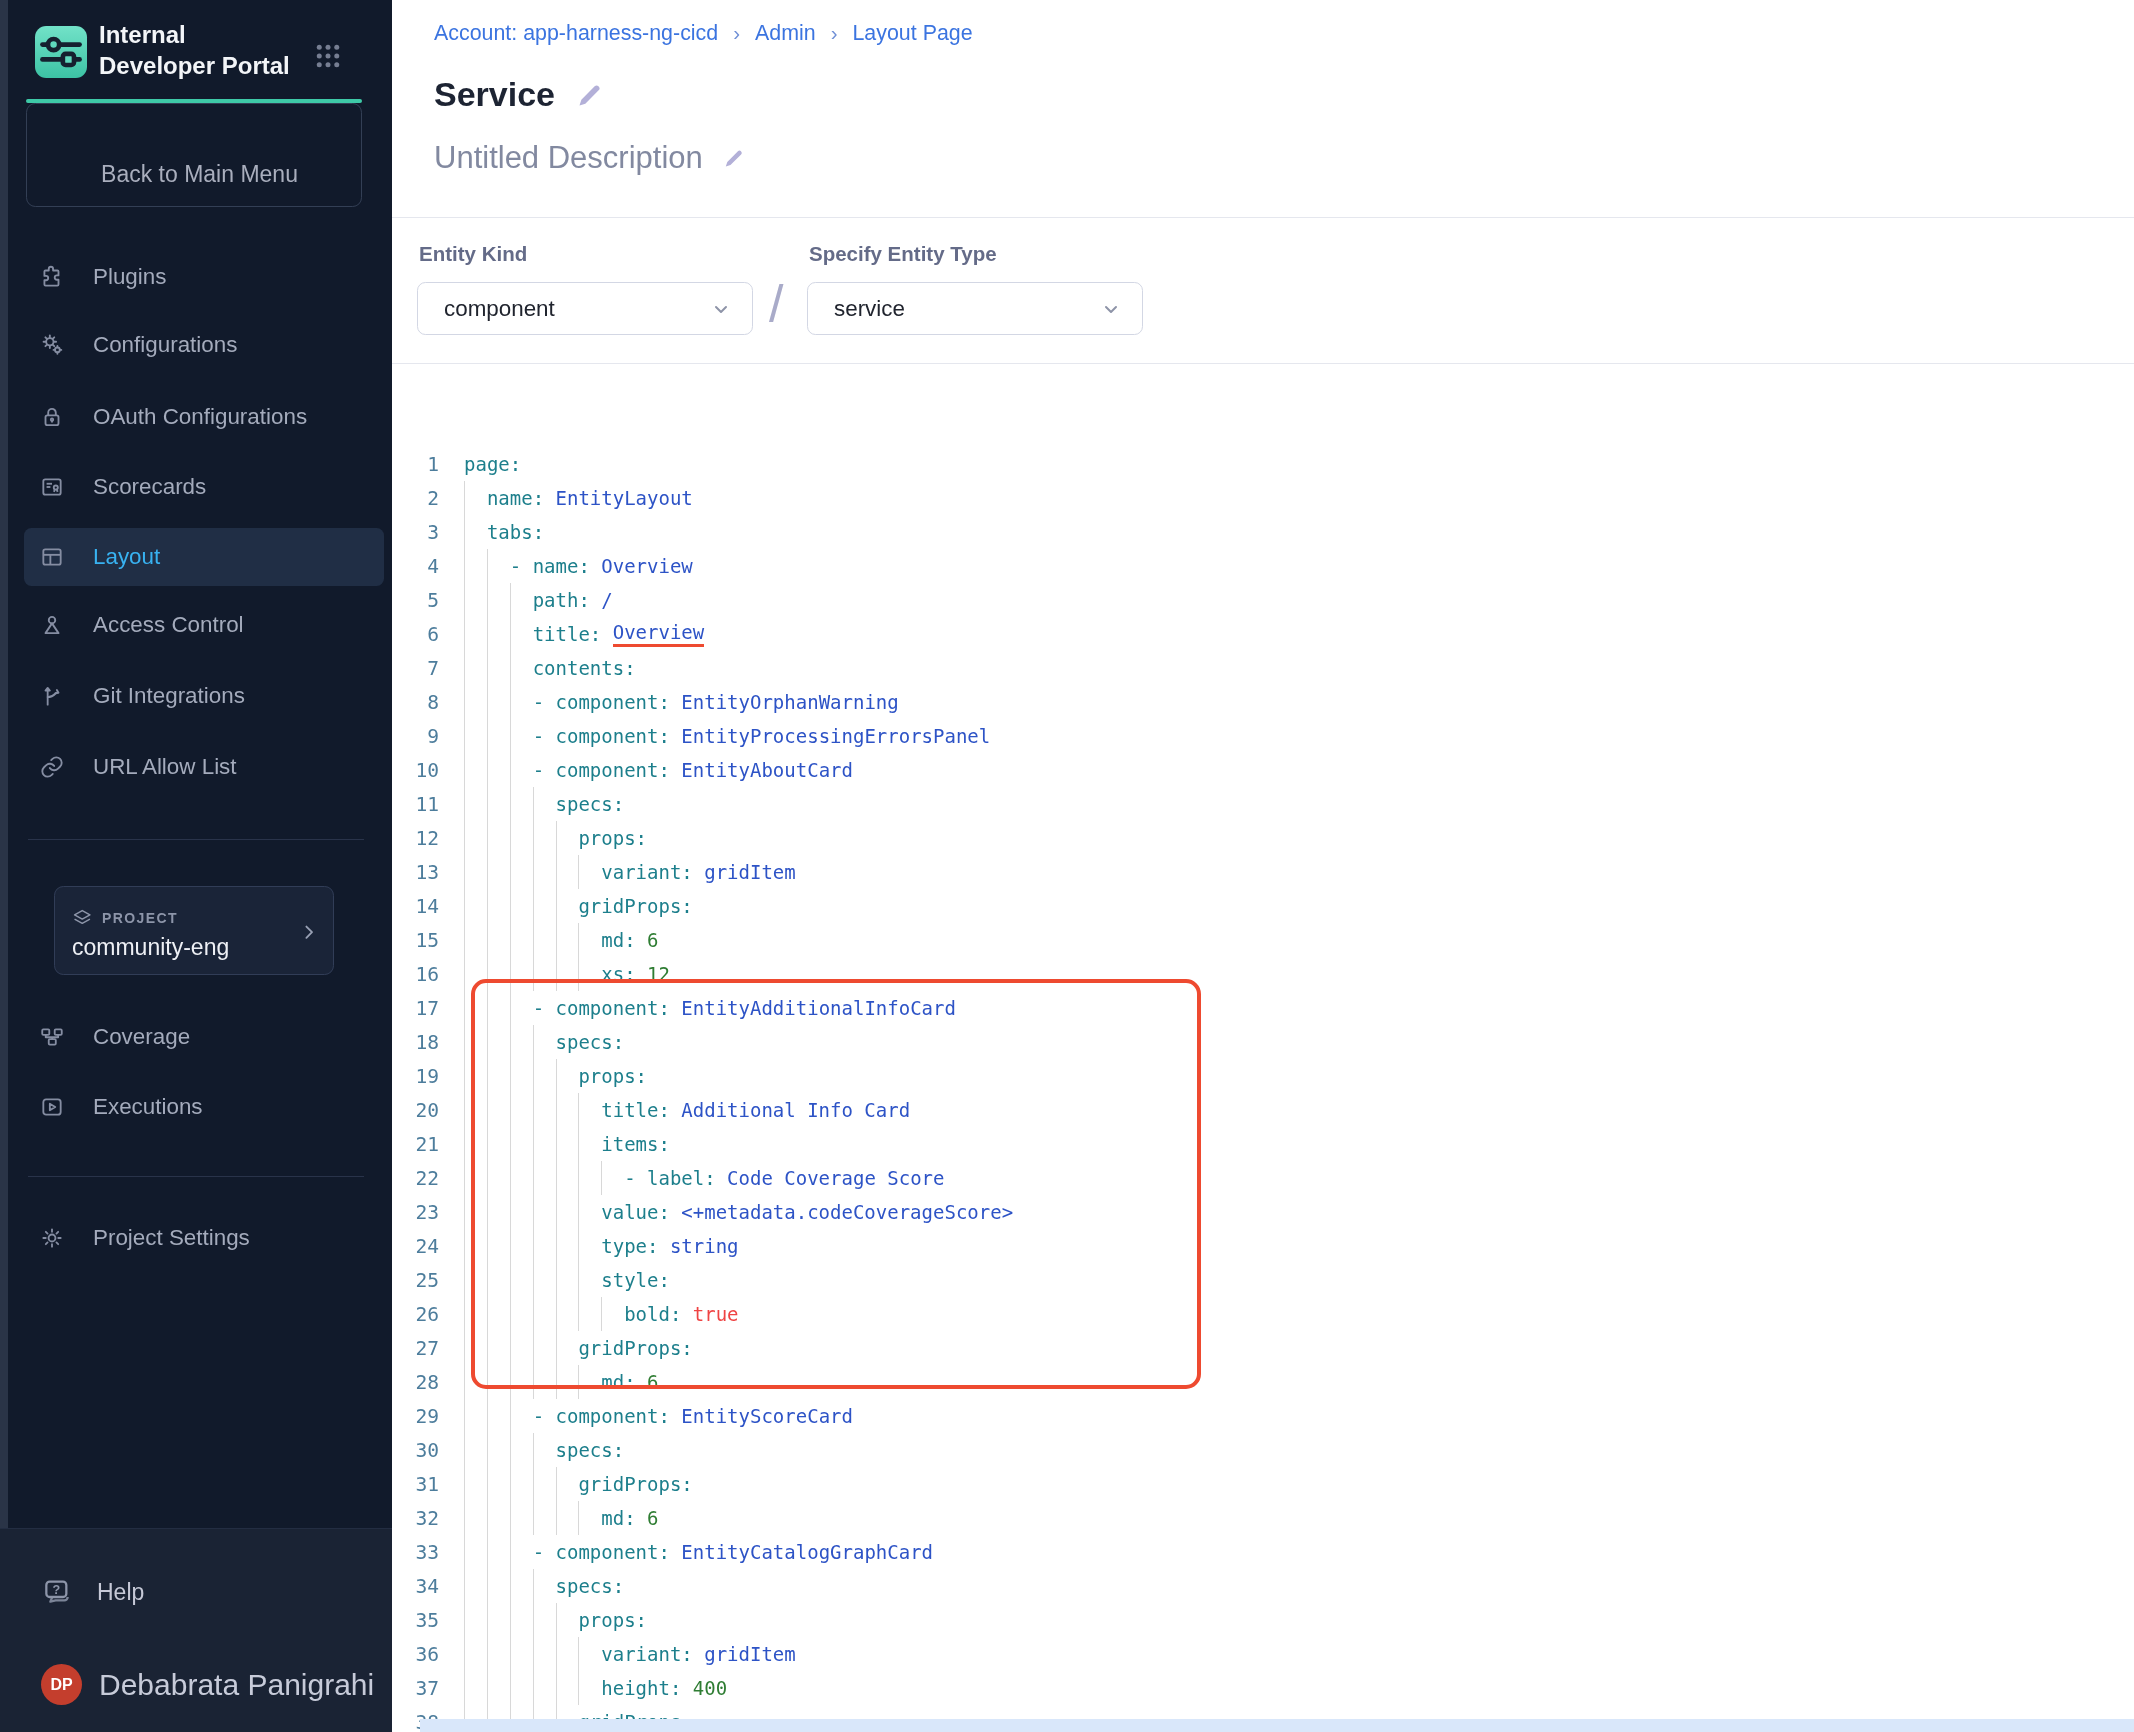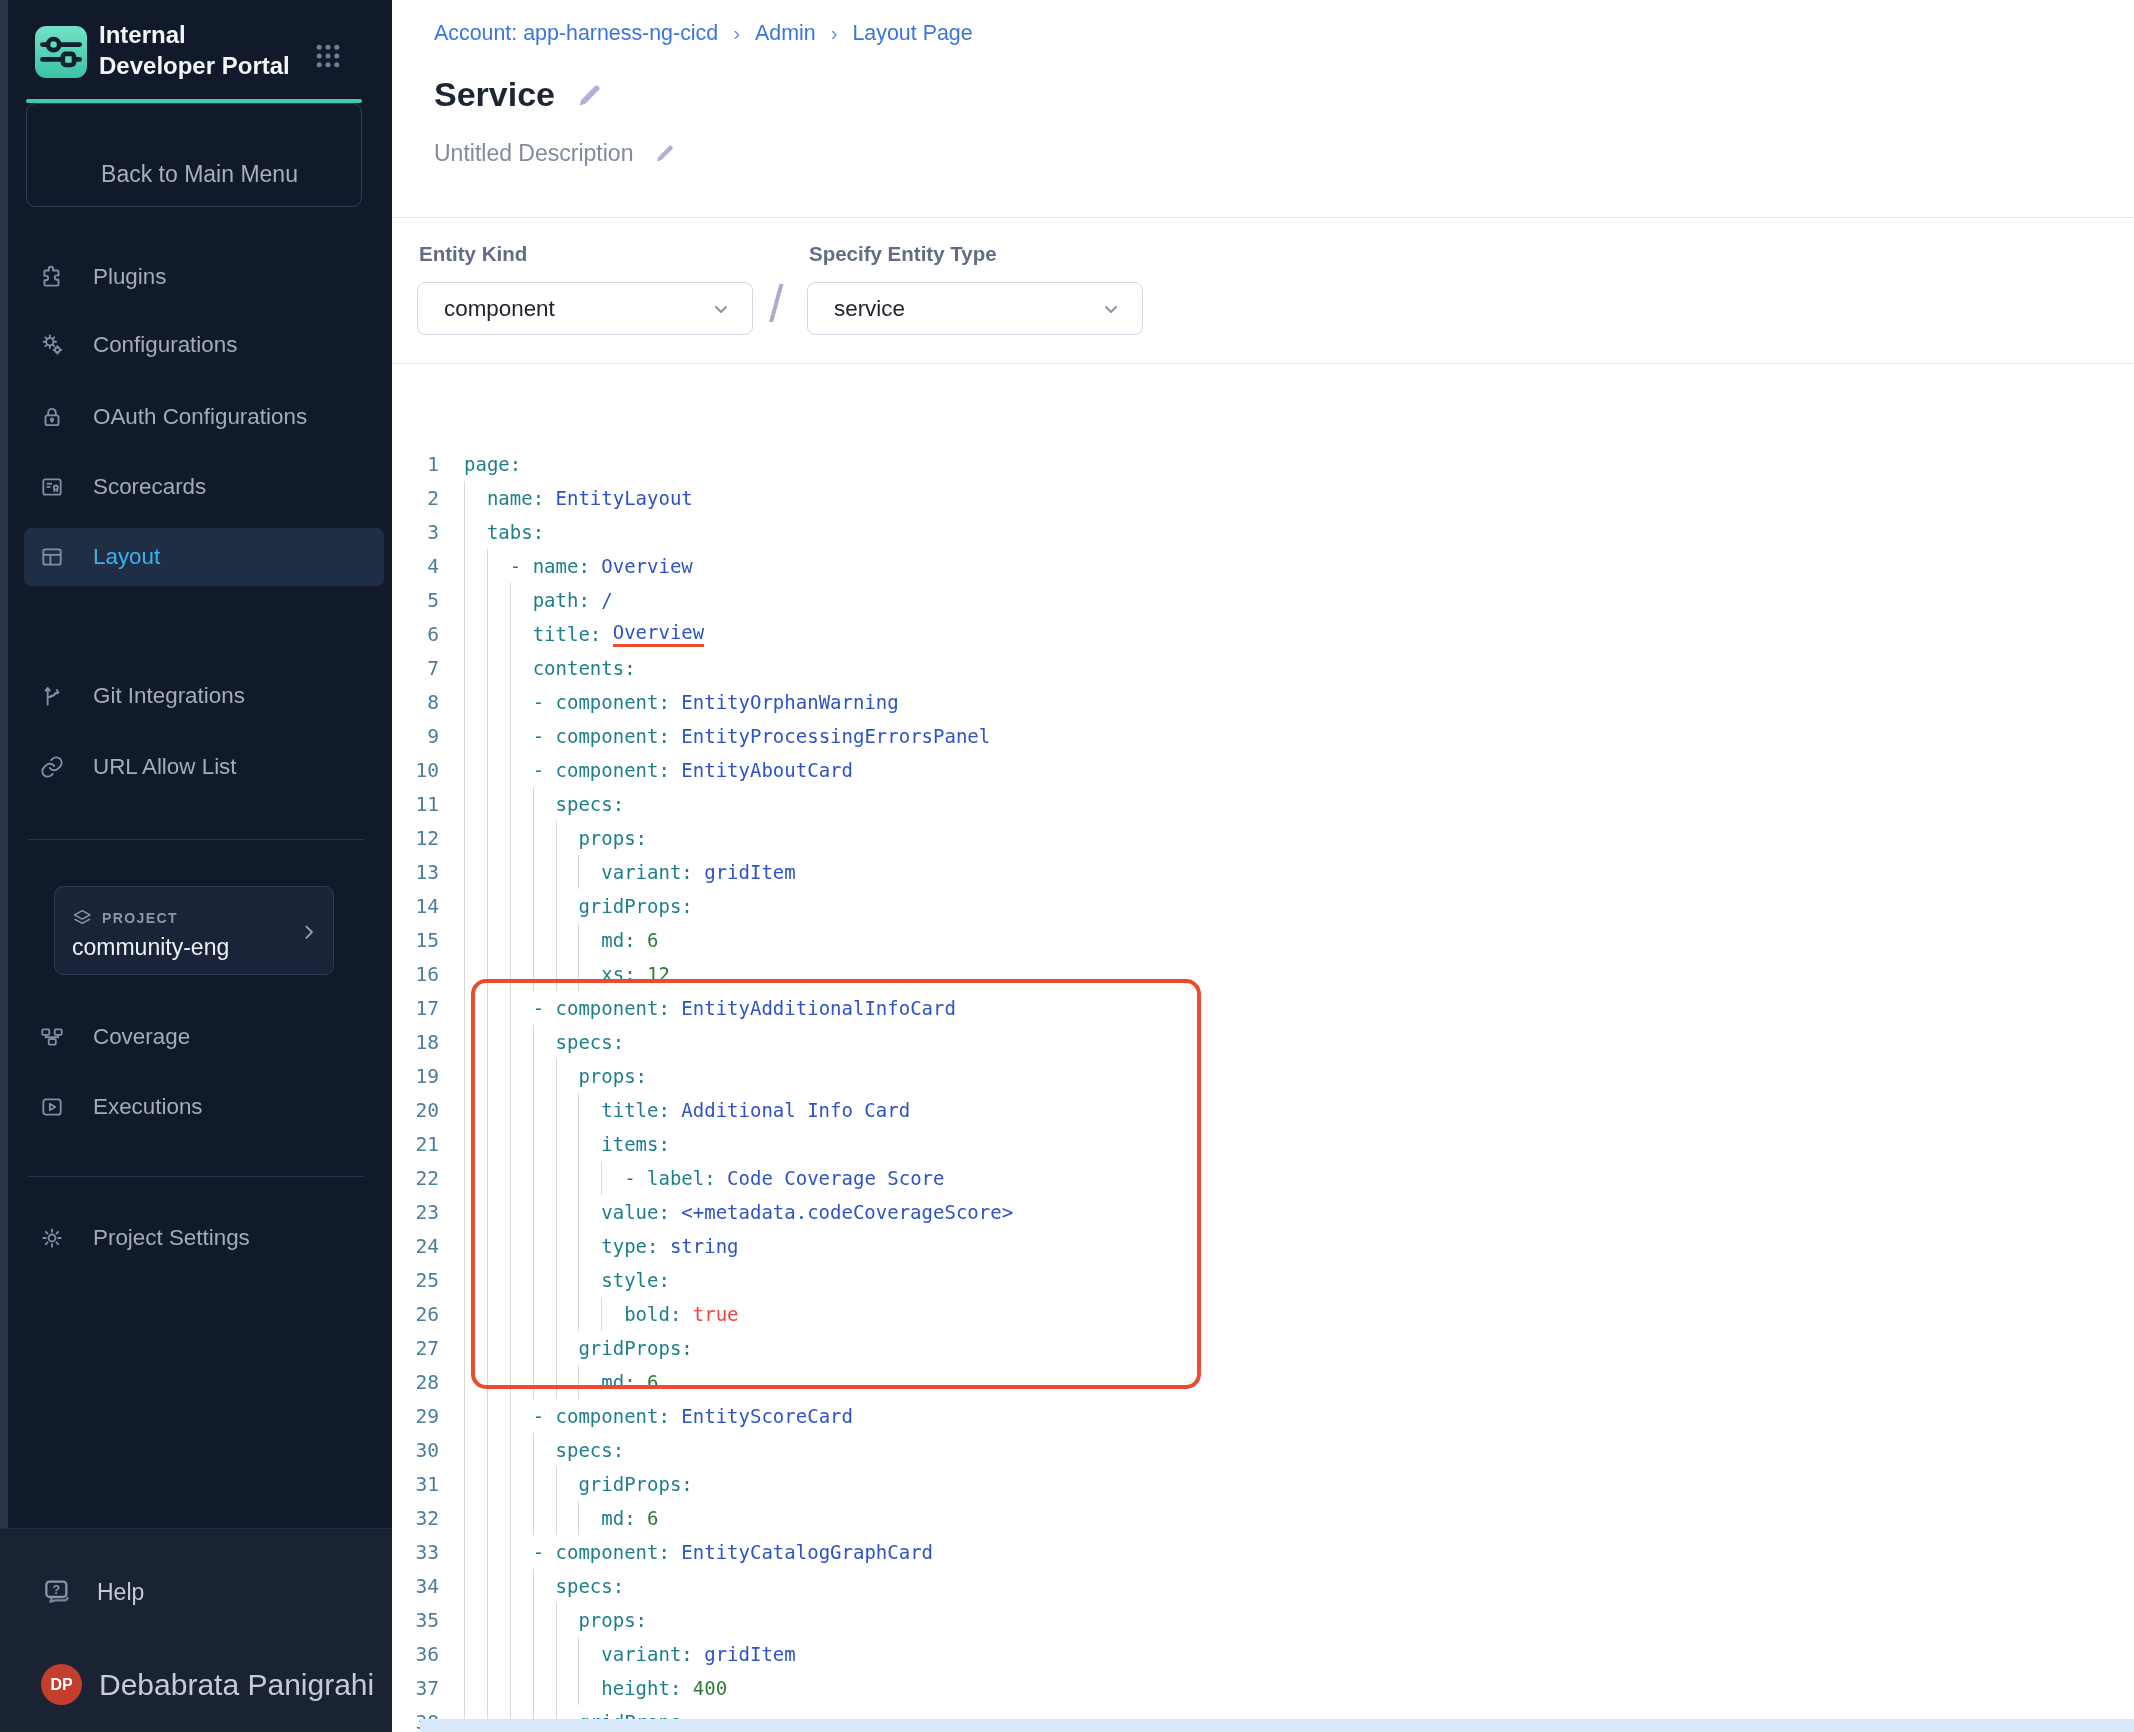--- a/index.html
+++ b/index.html
@@ -56,21 +56,21 @@
   
   .main { position:absolute; left:392px; top:0; width:1743px; height:1732px; background:#fff; }
   .breadcrumb { position:absolute; left:42px; top:20.5px; display:flex; align-items:center;
                 gap:15px; font-size:21.4px; }
   .crumb { color:#3b74e0; cursor:pointer; }
   .crumb-sep { color:#6f8fd6; font-size:20.5px; }
   .page-title-row { position:absolute; left:42px; top:75px; display:flex; align-items:center; gap:20.5px; }
   .page-title { font-size:34px; font-weight:bold; color:#1d2433; }
   .pencil { width:28px; height:28px; color:#b3b0d8; cursor:pointer; }
   .desc-row { position:absolute; left:42px; top:140px; display:flex; align-items:center; gap:20.5px; }
-  .page-desc { font-size:23px; color:#8289a0; }
+  .page-desc { font-size:31px; color:#8289a0; }
   .pencil.small { width:22.4px; height:22.4px; }
   .h-divider { position:absolute; left:0; width:1743px; height:0.9px; background:#e5e7ee; }
 
   .form-label { position:absolute; top:242px; font-size:20.5px; font-weight:bold; color:#646b88; }
   .dropdown { position:absolute; top:282px; width:336px; height:53px; background:#fff;
               border:1.4px solid #d3d7e4; border-radius:8.4px; display:flex; align-items:center;
               padding:0 18.6px 0 26px; cursor:pointer; }
   .dropdown .val { font-size:22.4px; color:#20242e; flex:1; }
   .dropdown .chev { width:24px; height:24px; color:#8e94a8; }
   .kind-slash { position:absolute; left:764px; top:274px; font-size:52px; font-weight:300;
@@ -196,20 +196,27 @@
 
     <div class="nav-item active" style="top:530px">
       <svg class="ic" viewBox="0 0 24 24" fill="none" stroke="currentColor" stroke-width="1.7" stroke-linejoin="round">
         <rect x="4" y="5" width="16" height="14" rx="1.8"></rect>
         <line x1="4" y1="10" x2="20" y2="10"></line>
           <line x1="10.5" y1="10" x2="10.5" y2="19"></line>
       </svg>
       <span class="lb">Layout</span>
     </div>
 
+    <div class="nav-item" style="top:598px">
+      <svg class="ic" viewBox="0 0 24 24" fill="none" stroke="currentColor" stroke-width="1.7" stroke-linejoin="round">
+        <circle cx="12" cy="7.5" r="3"></circle>
+        <path d="M12 10.5L6 19.5h12L12 10.5z"></path>
+      </svg>
+      <span class="lb">Access Control</span>
+    </div>
 
     <div class="nav-item" style="top:669px">
       <svg class="ic" viewBox="0 0 24 24" fill="none" stroke="currentColor" stroke-width="1.7" stroke-linecap="round" stroke-linejoin="round">
         <path d="M8 20V7"></path>
         <path d="M8 4.5L10 7H6l2-2.5z" fill="currentColor"></path>
         <path d="M8 13c4.5 0 5.5-1.5 8-4"></path>
         <path d="M16.5 6.5L18 9l-3 .5"></path>
       </svg>
       <span class="lb">Git Integrations</span>
     </div>

